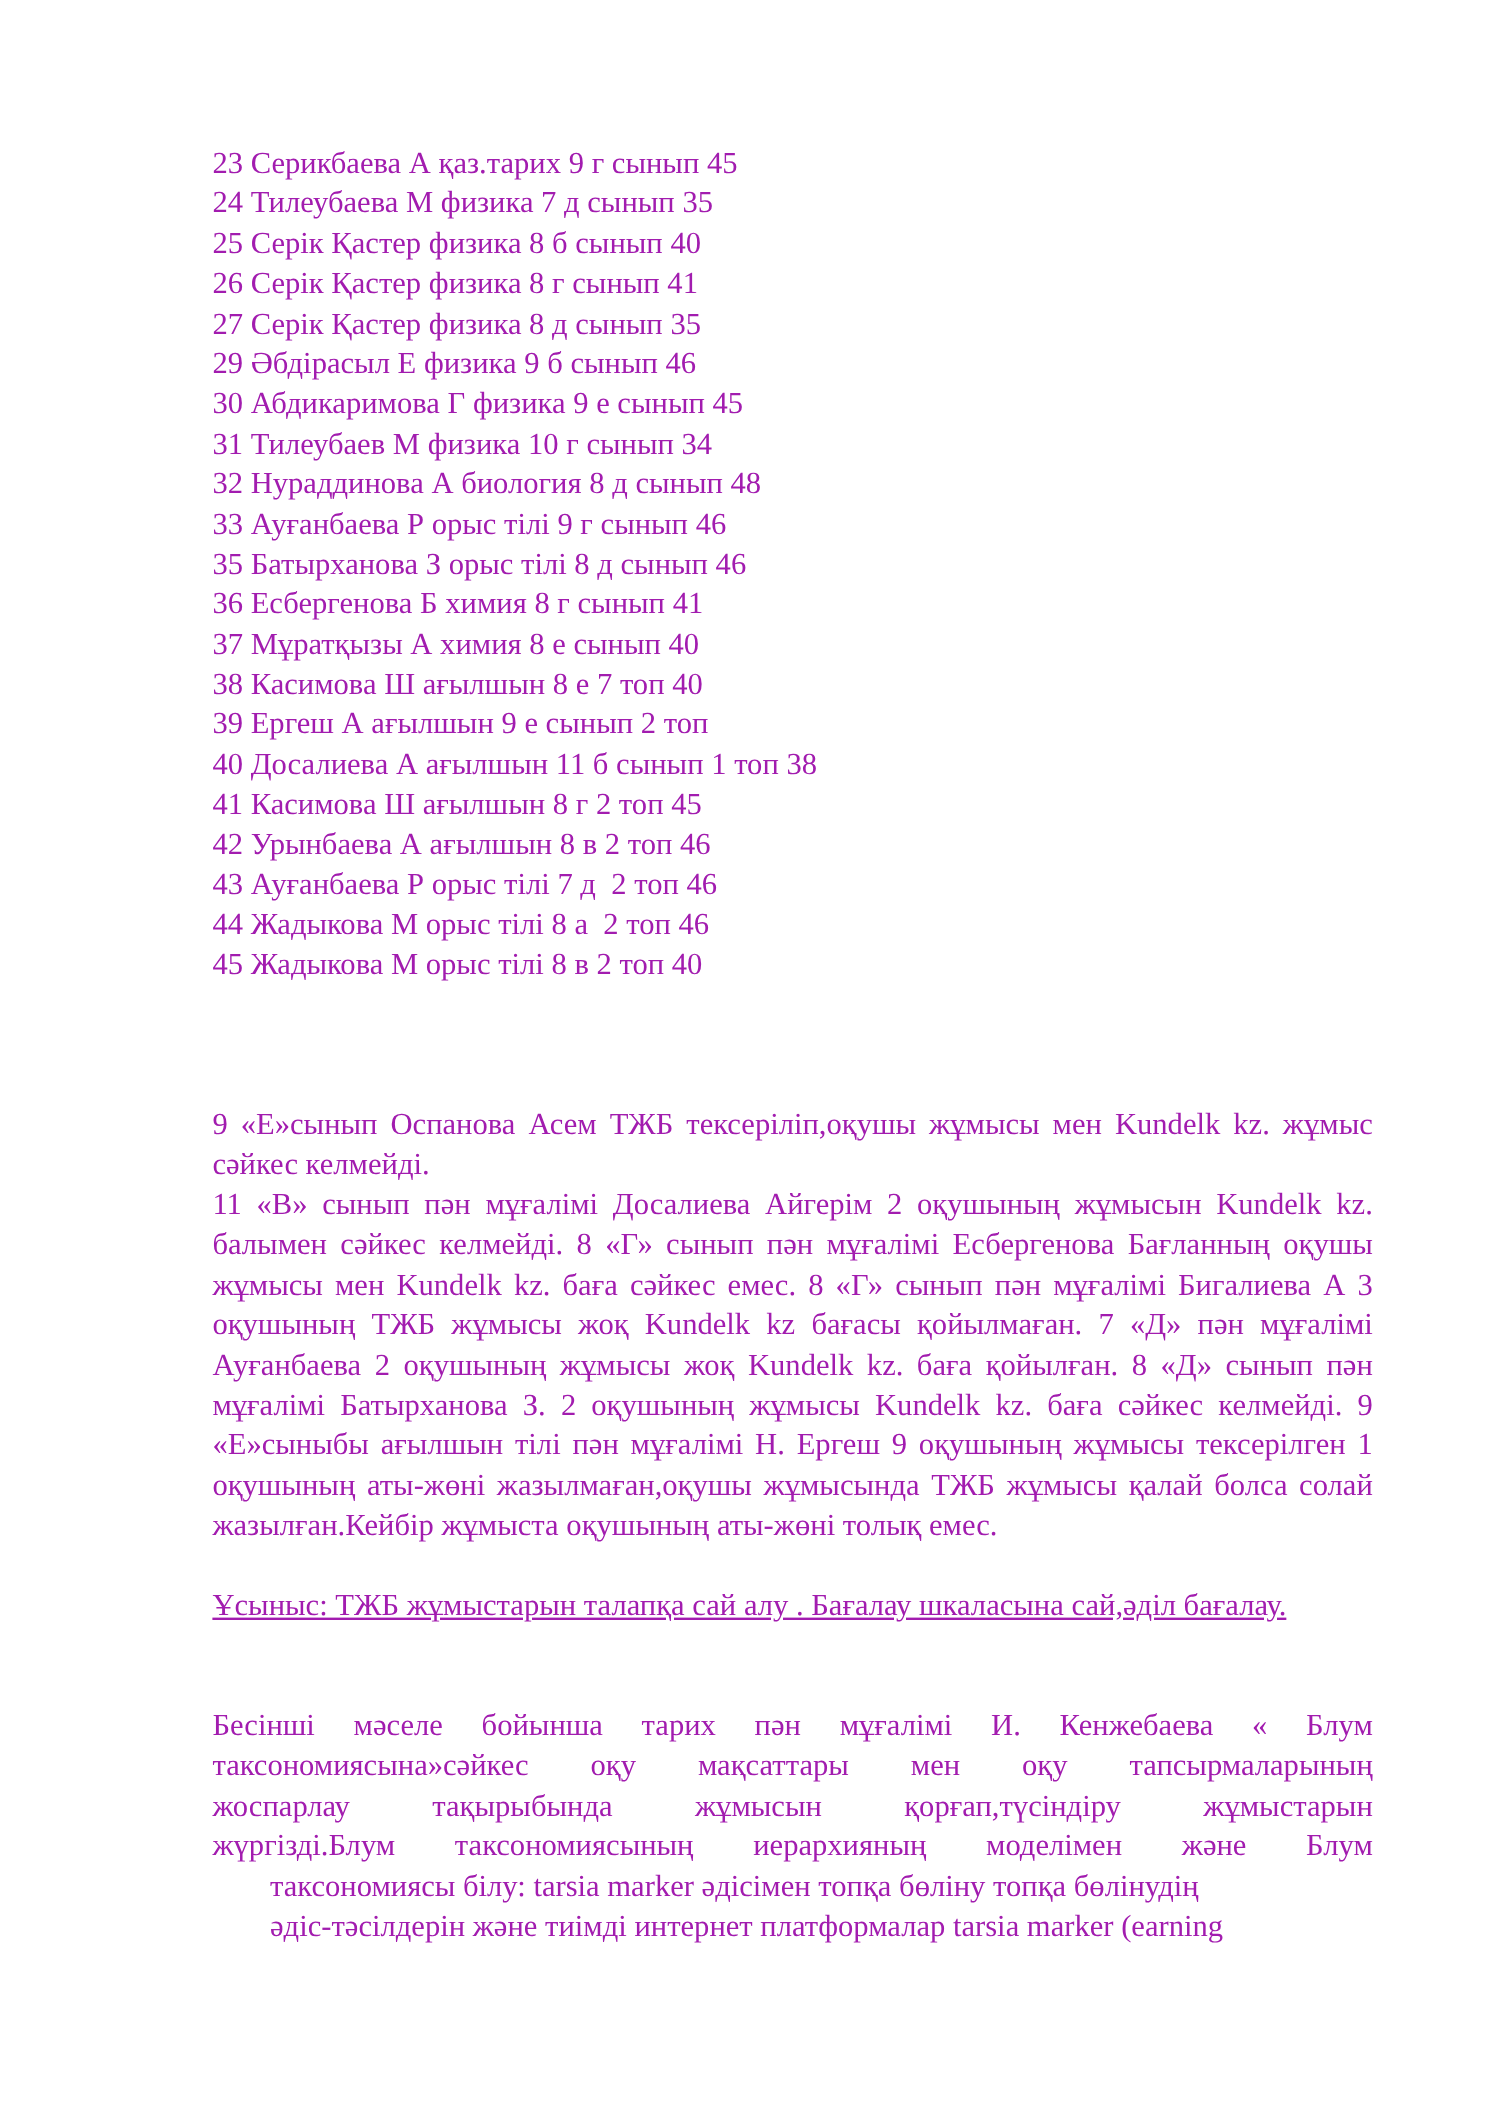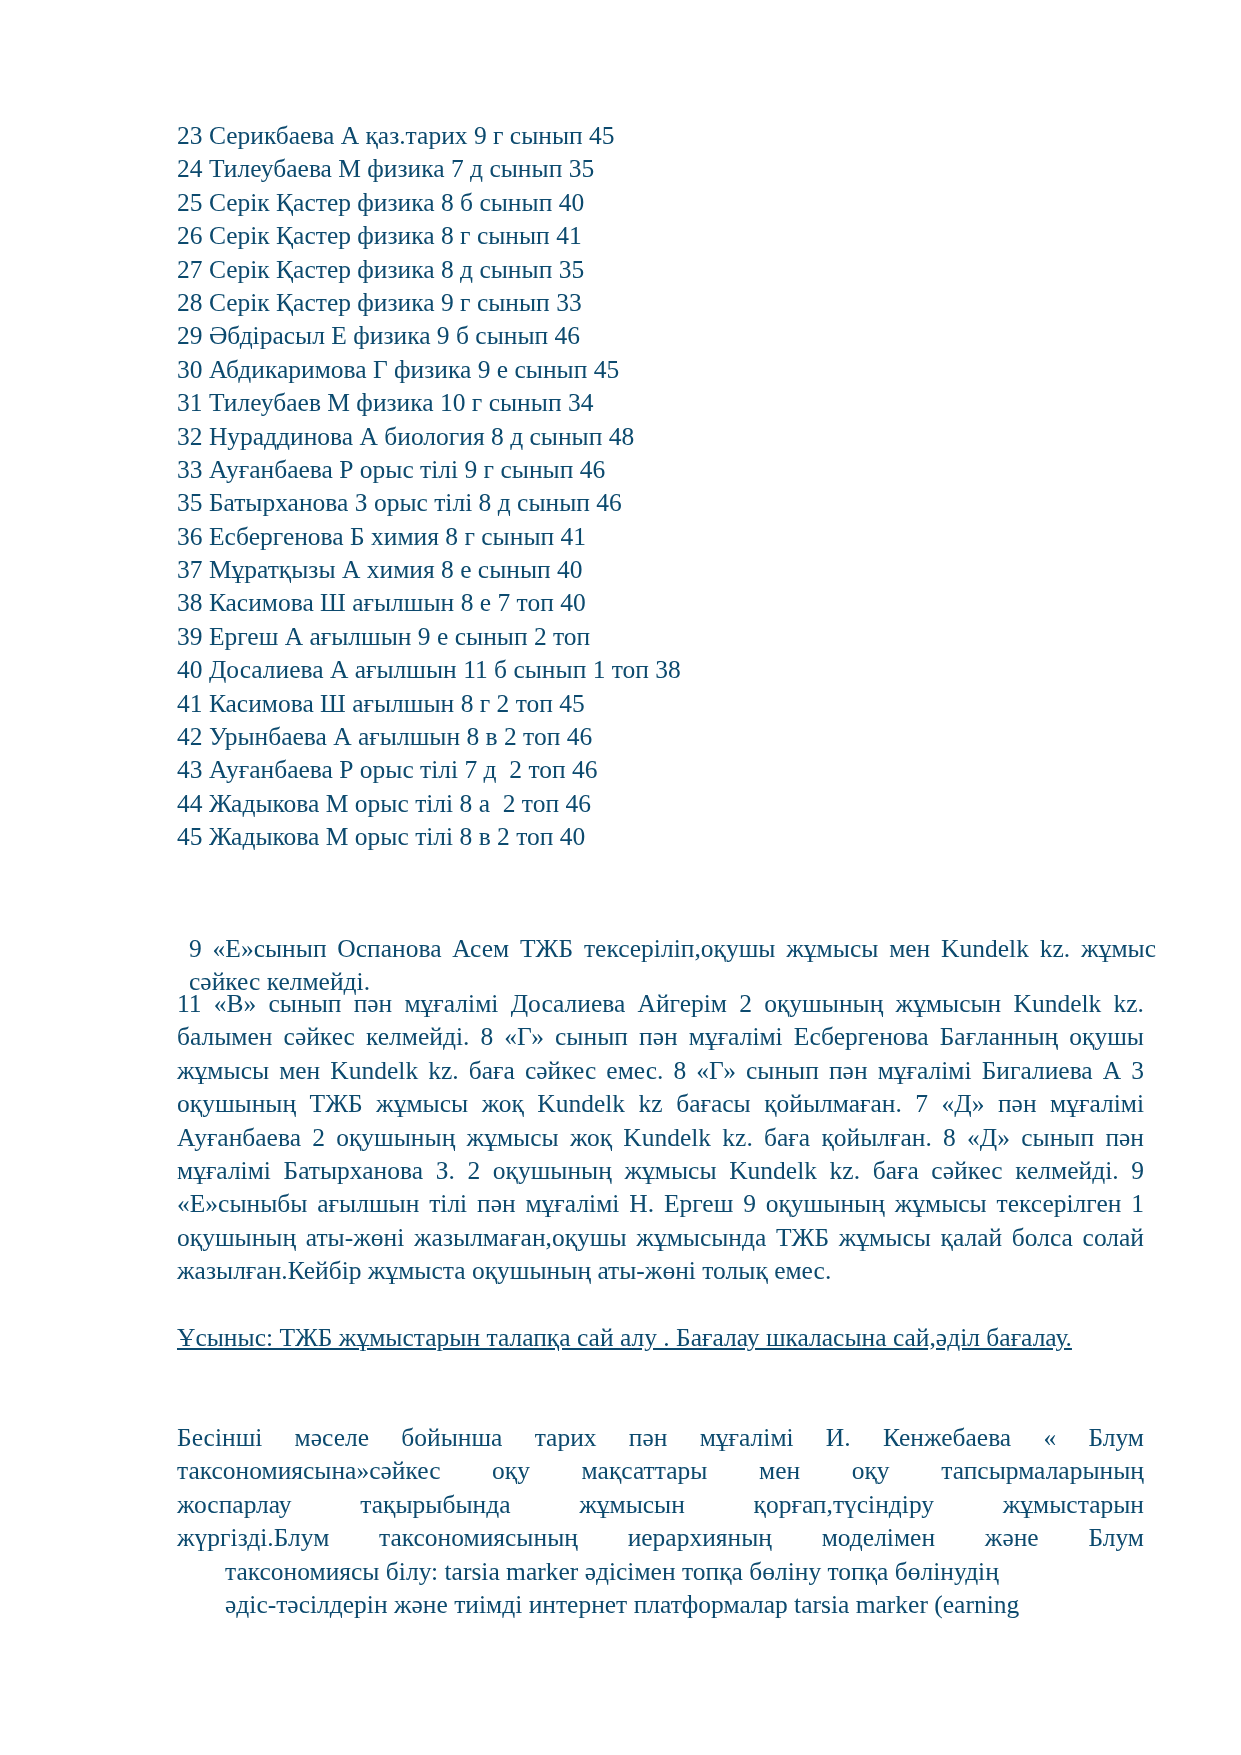--- a/index.html
+++ b/index.html
@@ -1,19 +1,19 @@
 <!DOCTYPE html>
 <html><head>
   <meta charset="utf-8">
   <style>
     html, body { margin: 0; padding: 0; background: #ffffff; }
     body { width: 1241px; height: 1755px; position: relative; overflow: hidden; }
     .page {
       position: absolute; left: 0; top: 0; width: 1241px; height: 1755px;
-      background: #ffffff; color: #0c4a6e;
+      background: #ffffff; color: #a21caf;
       font-family: "Liberation Serif", "DejaVu Serif", serif;
     }
     .list {
       position: absolute; left: 177px; top: 119px; width: 900px;
       font-size: 25.5px; line-height: 33.4px;
     }
     .list-item { white-space: pre; height: 33.4px; }
     .para {
       position: absolute; left: 177px; width: 967px;
       font-size: 25.5px; line-height: 33.4px;
@@ -29,40 +29,39 @@
 </head>
 <body>
 
 <div class="page">
   <div class="list">
     <div class="list-item">23 Серикбаева А қаз.тарих 9 г сынып 45</div>
     <div class="list-item">24 Тилеубаева М физика 7 д сынып 35</div>
     <div class="list-item">25 Серік Қастер физика 8 б сынып 40</div>
     <div class="list-item">26 Серік Қастер физика 8 г сынып 41</div>
     <div class="list-item">27 Серік Қастер физика 8 д сынып 35</div>
-    <div class="list-item">28 Серік Қастер физика 9 г сынып 33</div>
     <div class="list-item">29 Әбдірасыл Е физика 9 б сынып 46</div>
     <div class="list-item">30 Абдикаримова Г физика 9 е сынып 45</div>
     <div class="list-item">31 Тилеубаев М физика 10 г сынып 34</div>
     <div class="list-item">32 Нураддинова А биология 8 д сынып 48</div>
     <div class="list-item">33 Ауғанбаева Р орыс тілі 9 г сынып 46</div>
     <div class="list-item">35 Батырханова З орыс тілі 8 д сынып 46</div>
     <div class="list-item">36 Есбергенова Б химия 8 г сынып 41</div>
     <div class="list-item">37 Мұратқызы А химия 8 е сынып 40</div>
     <div class="list-item">38 Касимова Ш ағылшын 8 е 7 топ 40</div>
     <div class="list-item">39 Ергеш А ағылшын 9 е сынып 2 топ</div>
     <div class="list-item">40 Досалиева А ағылшын 11 б сынып 1 топ 38</div>
     <div class="list-item">41 Касимова Ш ағылшын 8 г 2 топ 45</div>
     <div class="list-item">42 Урынбаева А ағылшын 8 в 2 топ 46</div>
     <div class="list-item">43 Ауғанбаева Р орыс тілі 7 д  2 топ 46</div>
     <div class="list-item">44 Жадыкова М орыс тілі 8 а  2 топ 46</div>
     <div class="list-item">45 Жадыкова М орыс тілі 8 в 2 топ 40</div>
   </div>
 
-  <p class="para p1" style="margin:12px">9 «Е»сынып Оспанова Асем ТЖБ тексеріліп,оқушы жұмысы мен Kundelk kz. жұмыс сәйкес келмейді.</p>
+  <p class="para p1" style="margin:0">9 «Е»сынып Оспанова Асем ТЖБ тексеріліп,оқушы жұмысы мен Kundelk kz. жұмыс сәйкес келмейді.</p>
   <p class="para p2" style="margin:0">11 «В» сынып пән мұғалімі Досалиева Айгерім 2 оқушының жұмысын Kundelk kz. балымен сәйкес келмейді. 8 «Г» сынып пән мұғалімі Есбергенова Бағланның оқушы жұмысы мен Kundelk kz. баға сәйкес емес. 8 «Г» сынып пән мұғалімі Бигалиева А 3 оқушының ТЖБ  жұмысы жоқ Kundelk kz бағасы қойылмаған. 7 «Д» пән мұғалімі Ауғанбаева 2 оқушының жұмысы жоқ Kundelk kz. баға қойылған. 8 «Д» сынып пән мұғалімі Батырханова З. 2 оқушының жұмысы Kundelk kz. баға сәйкес келмейді. 9 «Е»сыныбы ағылшын тілі пән мұғалімі Н. Ергеш 9 оқушының жұмысы тексерілген 1 оқушының  аты-жөні  жазылмаған,оқушы жұмысында  ТЖБ жұмысы қалай болса солай жазылған.Кейбір жұмыста оқушының аты-жөні толық емес.</p>
   <p class="para p3" style="margin:0">Ұсыныс: ТЖБ жұмыстарын талапқа сай алу . Бағалау шкаласына сай,әділ бағалау.</p>
 
   <div class="para p4">
     <span class="line">Бесінші мәселе бойынша тарих пән мұғалімі И. Кенжебаева « Блум</span>
     <span class="line">таксономиясына»сәйкес оқу мақсаттары мен оқу тапсырмаларының</span>
     <span class="line">жоспарлау тақырыбында жұмысын қорғап,түсіндіру жұмыстарын</span>
     <span class="line">жүргізді.Блум  таксономиясының иерархияның моделімен және Блум</span>
     <span class="line last">таксономиясы білу: tarsia marker әдісімен топқа бөліну топқа бөлінудің</span>
     <span class="line last">әдіс-тәсілдерін және тиімді интернет платформалар tarsia marker (earning</span>

